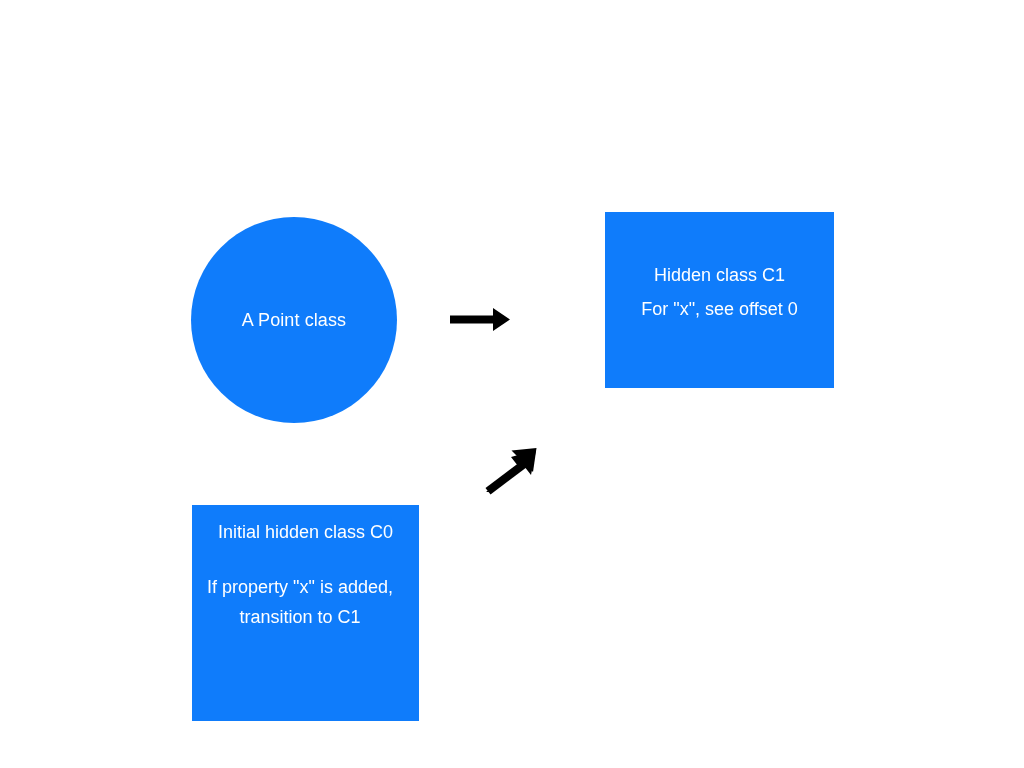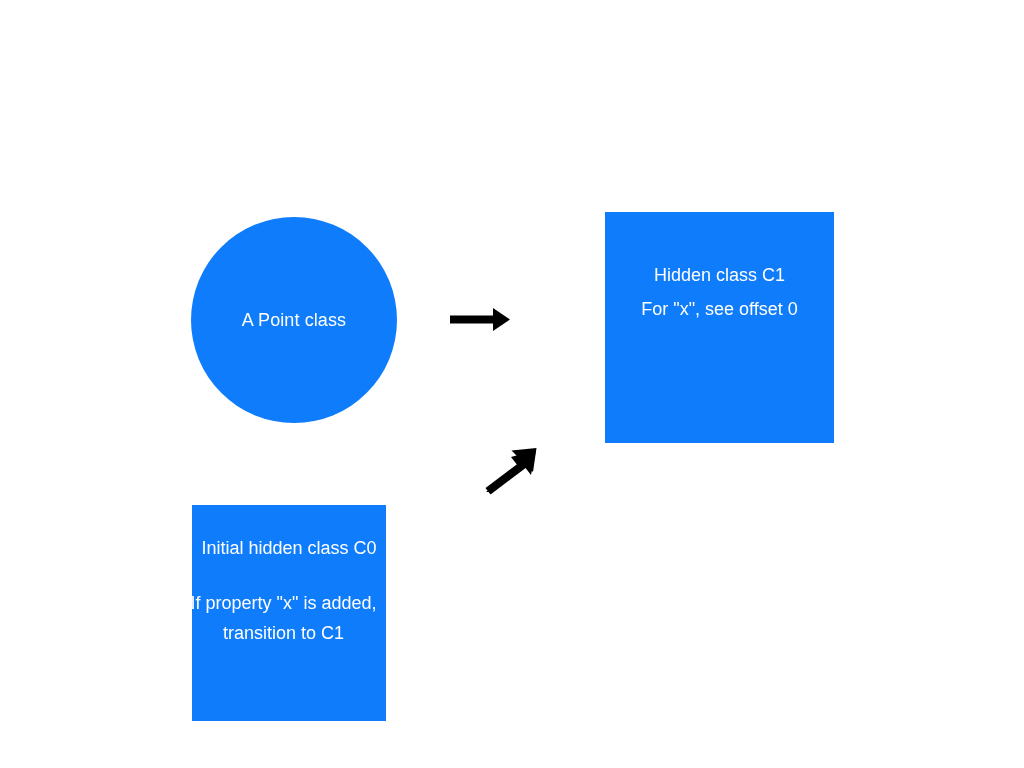--- a/index.html
+++ b/index.html
@@ -45,35 +45,35 @@
   }
 
   .box-node {
     justify-content: flex-start;
   }
 
   .box-c1 {
     left: 605px;
     top: 212px;
     width: 229px;
-    height: 231px;
+    height: 176px;
     padding-top: 46px;
   }
   .box-c1 .node-line {
     font-size: 18px;
     line-height: 34px;
     white-space: nowrap;
   }
 
   .box-c0 {
     left: 192px;
     top: 505px;
-    width: 194px;
+    width: 227px;
     height: 216px;
-    padding-top: 28px;
+    padding-top: 12px;
   }
   .box-c0 .node-line {
     font-size: 18px;
     line-height: 30px;
     white-space: nowrap;
   }
   .box-c0 .node-para {
     font-size: 18px;
     line-height: 30px;
     width: 250px;

